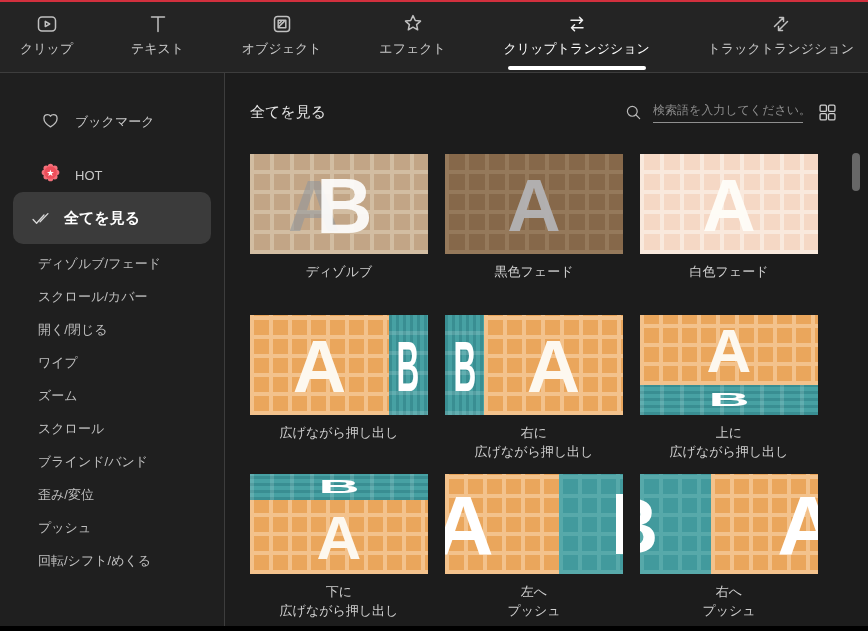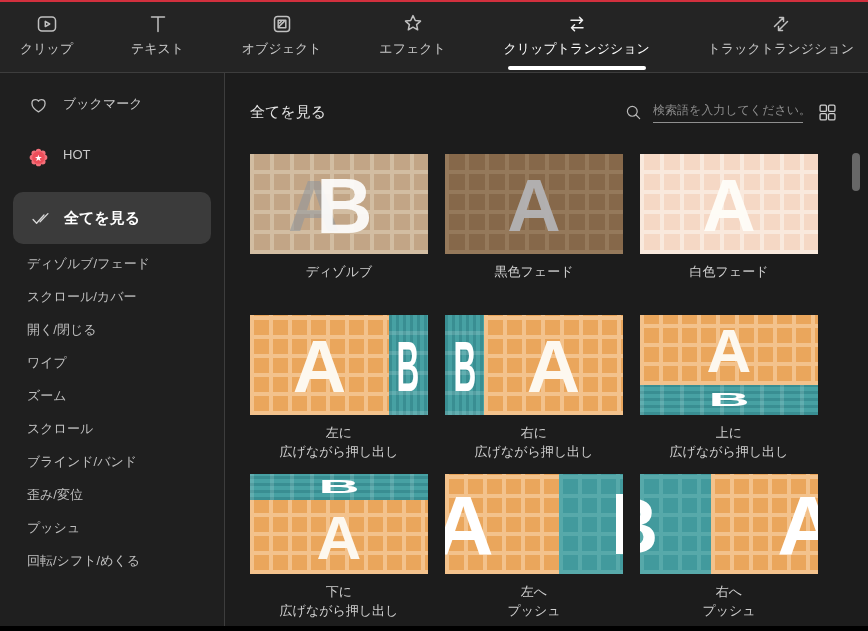--- a/index.html
+++ b/index.html
@@ -21,28 +21,28 @@
   .tab-icon svg{width:24px;height:24px;}
   .tab-label{font-size:13px;color:#c8c8c8;margin-top:3px;white-space:nowrap;}
   .tab.selected .tab-label{color:#ffffff;font-weight:400;}
   .tab.selected .tab-icon{color:#f0f0f0;}
   .tab-underline{position:absolute;bottom:2px;left:50%;transform:translateX(-50%);
     width:138px;height:4px;background:#ffffff;border-radius:2px;}
   .ico svg *{fill:none;stroke:currentColor;stroke-width:1.5;stroke-linecap:round;stroke-linejoin:round;}
   
   .layout{display:flex;height:553px;}
   .sidebar{width:225px;box-sizing:border-box;border-right:1px solid #3d3d3d;background:#1f1f1f;padding-top:22px;flex:0 0 auto;}
-  .side-item{display:flex;align-items:flex-start;height:36px;padding-left:28px;gap:14px;color:#c9c9c9;font-size:13px;cursor:pointer;}
+  .side-item{display:flex;align-items:flex-end;height:36px;padding-left:40px;gap:14px;color:#c9c9c9;font-size:13px;cursor:pointer;}
   .side-item + .side-item{margin-top:16px;}
   .side-icon{display:flex;align-items:center;color:#bdbdbd;}
   .side-icon svg{width:21px;height:21px;}
   .side-selected{margin:9px 13px 0;background:#3b3b3b;border-radius:10px;height:52px;
     display:flex;align-items:center;padding-left:17px;gap:13px;color:#ffffff;font-weight:700;font-size:15px;cursor:pointer;}
   .side-selected .side-icon{color:#d8d8d8;}
-  .cats{margin-top:3px;}
+  .cats{margin-top:3px;padding-left:11px;}
   .cat{height:33px;display:flex;align-items:center;padding-left:27px;font-size:13px;color:#bfbfbf;cursor:pointer;white-space:nowrap;}
   
   .main{flex:1;position:relative;background:#1c1c1c;padding-top:29px;box-sizing:border-box;}
   .main-header{display:flex;justify-content:space-between;align-items:center;margin:0 30px 0 25px;}
   .main-title{font-size:15px;color:#e3e3e3;}
   .search{display:flex;align-items:center;gap:10px;}
   .search-icon{display:flex;color:#b9b9b9;}
   .search-icon svg{width:19px;height:19px;}
   .search-input{width:150px;background:transparent;border:none;border-bottom:1px solid #8f8f8f;
     color:#dddddd;font-size:12px;padding:0 0 5px;outline:none;font-family:inherit;}
@@ -271,21 +271,20 @@
           <div class="card">
             <div class="thumb">
               <div class="panel bg-orange" style="width: 78%; height: 100%;">
                 <span class="letter st-center-white">A</span>
               </div>
               <div class="panel bg-teal-v" style="width: 22%; height: 100%;">
                 <span class="letter st-squeeze-x">B</span>
               </div>
             </div>
             <div class="card-label">
-              <div>左に</div>
               <div>広げながら押し出し</div>
             </div>
           </div>
           <div class="card">
             <div class="thumb">
               <div class="panel bg-teal-v" style="width: 22%; height: 100%;">
                 <span class="letter st-squeeze-x">B</span>
               </div>
               <div class="panel bg-orange" style="width: 78%; height: 100%;">
                 <span class="letter st-center-white">A</span>

